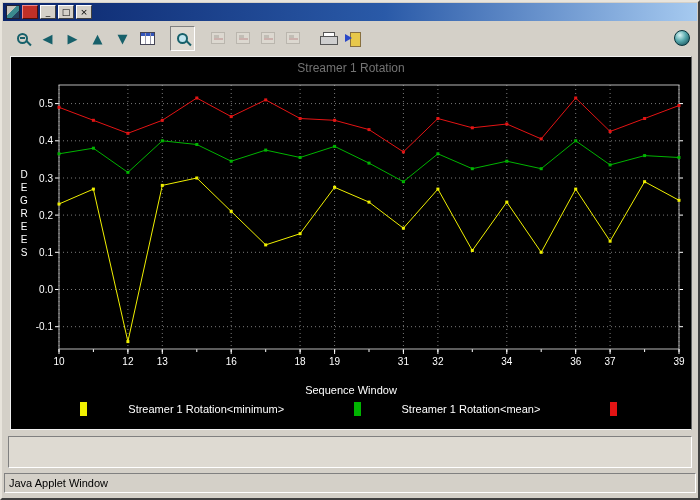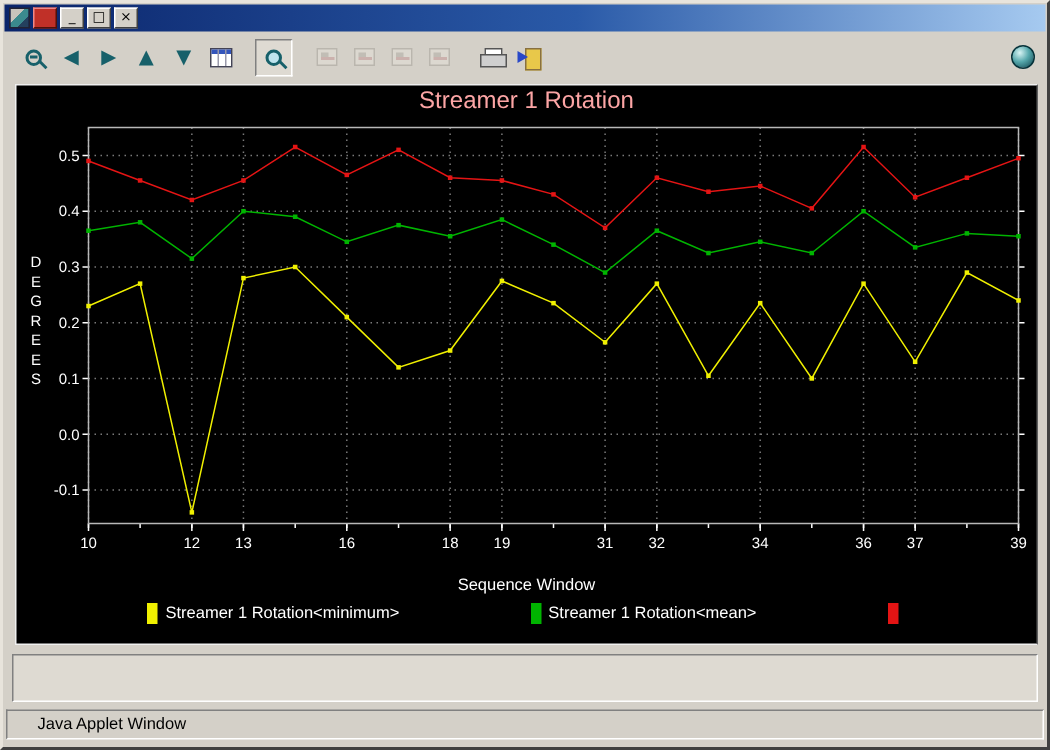--- a/index.html
+++ b/index.html
@@ -34,31 +34,31 @@
   .printer{position:relative;width:16px;height:13px;}
   .printer::before{content:"";position:absolute;left:3px;top:0;width:10px;height:7px;background:#fff;border:1px solid #555;}
   .printer::after{content:"";position:absolute;left:0;bottom:0;width:16px;height:7px;background:#cfcfcf;border:1px solid #555;}
   .export{position:relative;width:16px;height:13px;}
   .export::before{content:"";position:absolute;right:0;top:0;width:9px;height:13px;background:#e8c84a;border:1px solid #887040;}
   .export::after{content:"";position:absolute;left:0;top:2px;width:0;height:0;border:4px solid transparent;border-left:7px solid #2948c8;}
   .globe{width:16px;height:16px;border-radius:50%;background:radial-gradient(circle at 35% 30%,#d8f4f4 0%,#56a8ac 45%,#0b3f4a 100%);border:1px solid #06323a;}
   
   .chart-wrap{flex:0 0 auto;padding:2px 8px 0 8px;}
   .chart-panel{background:#000;border:1px solid;border-color:#f0f0f0 #606060 #f0f0f0 #f0f0f0;width:682px;height:374px;display:flex;flex-direction:column;align-items:center;padding:2px 0;}
-  .chart-title{color:#fca5a5;font-size:16px;height:18px;line-height:18px;flex:0 0 auto;}
+  .chart-title{color:#737373;font-size:12px;height:18px;line-height:18px;flex:0 0 auto;}
   svg{display:block;}
   svg text{font-family:"Liberation Sans","DejaVu Sans",sans-serif;fill:#fff;}
   .xlabel{color:#fff;font-size:11px;height:14px;line-height:14px;flex:0 0 auto;}
   .legend{display:flex;align-items:center;justify-content:space-evenly;width:100%;height:24px;flex:0 0 auto;}
   .legend-item{display:flex;align-items:center;}
   .swatch{width:7px;height:14px;margin-right:5px;}
-  .legend-label{color:#fff;font-size:11px;white-space:nowrap;}
+  .legend-label{color:#fff;font-size:11px;white-space:nowrap;margin-left:36px;}
   
   .message-panel{margin:6px 6px 0 6px;height:32px;background:#dedad2;border:1px solid;border-color:#808080 #fff #fff #808080;}
-  .statusbar{margin:5px 2px 2px 2px;height:20px;border:1px solid;border-color:#808080 #fff #fff #808080;display:flex;align-items:center;padding:0 20px;font-size:11px;color:#000;flex:0 0 auto;}
+  .statusbar{margin:5px 2px 2px 2px;height:20px;border:1px solid;border-color:#808080 #fff #fff #808080;display:flex;align-items:center;padding:0 4px;font-size:11px;color:#000;flex:0 0 auto;}
 </style>
 </head>
 <body>
 
 <div class="window">
 
   <div class="titlebar">
     <div class="win-ico"></div>
     <button class="tb-btn red"></button>
     <button class="tb-btn">_</button>

